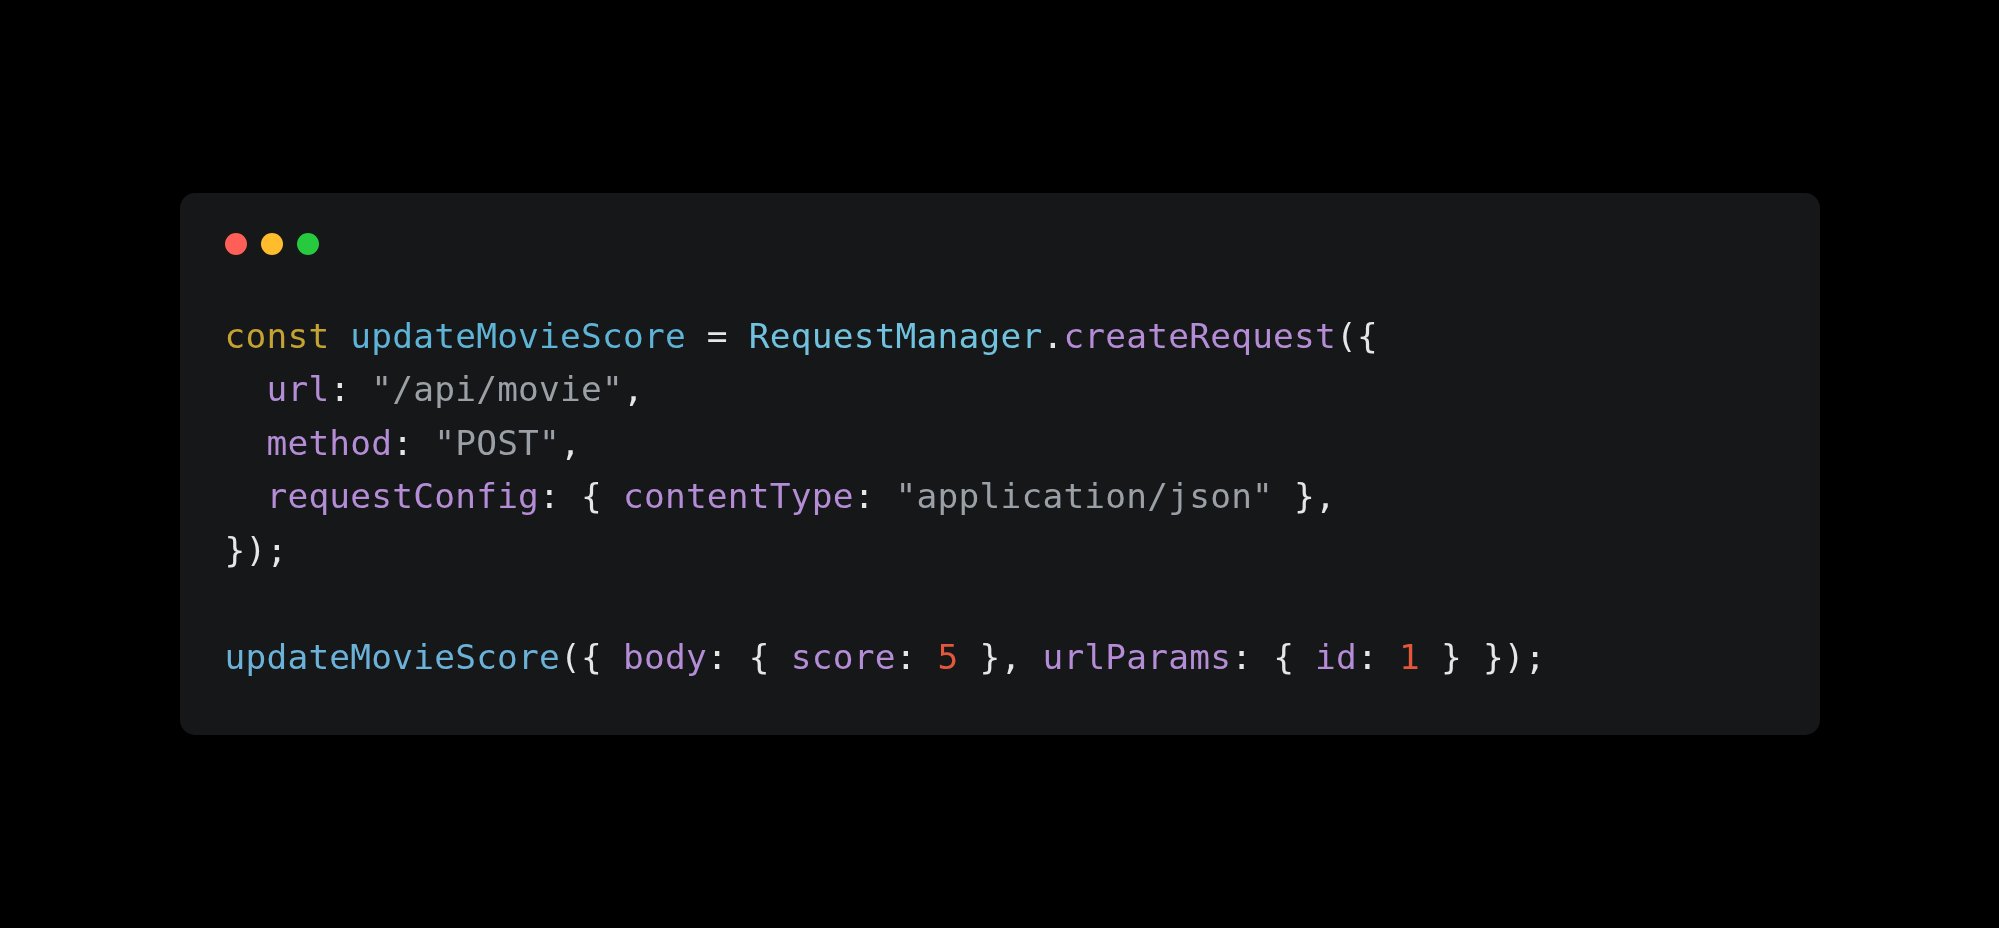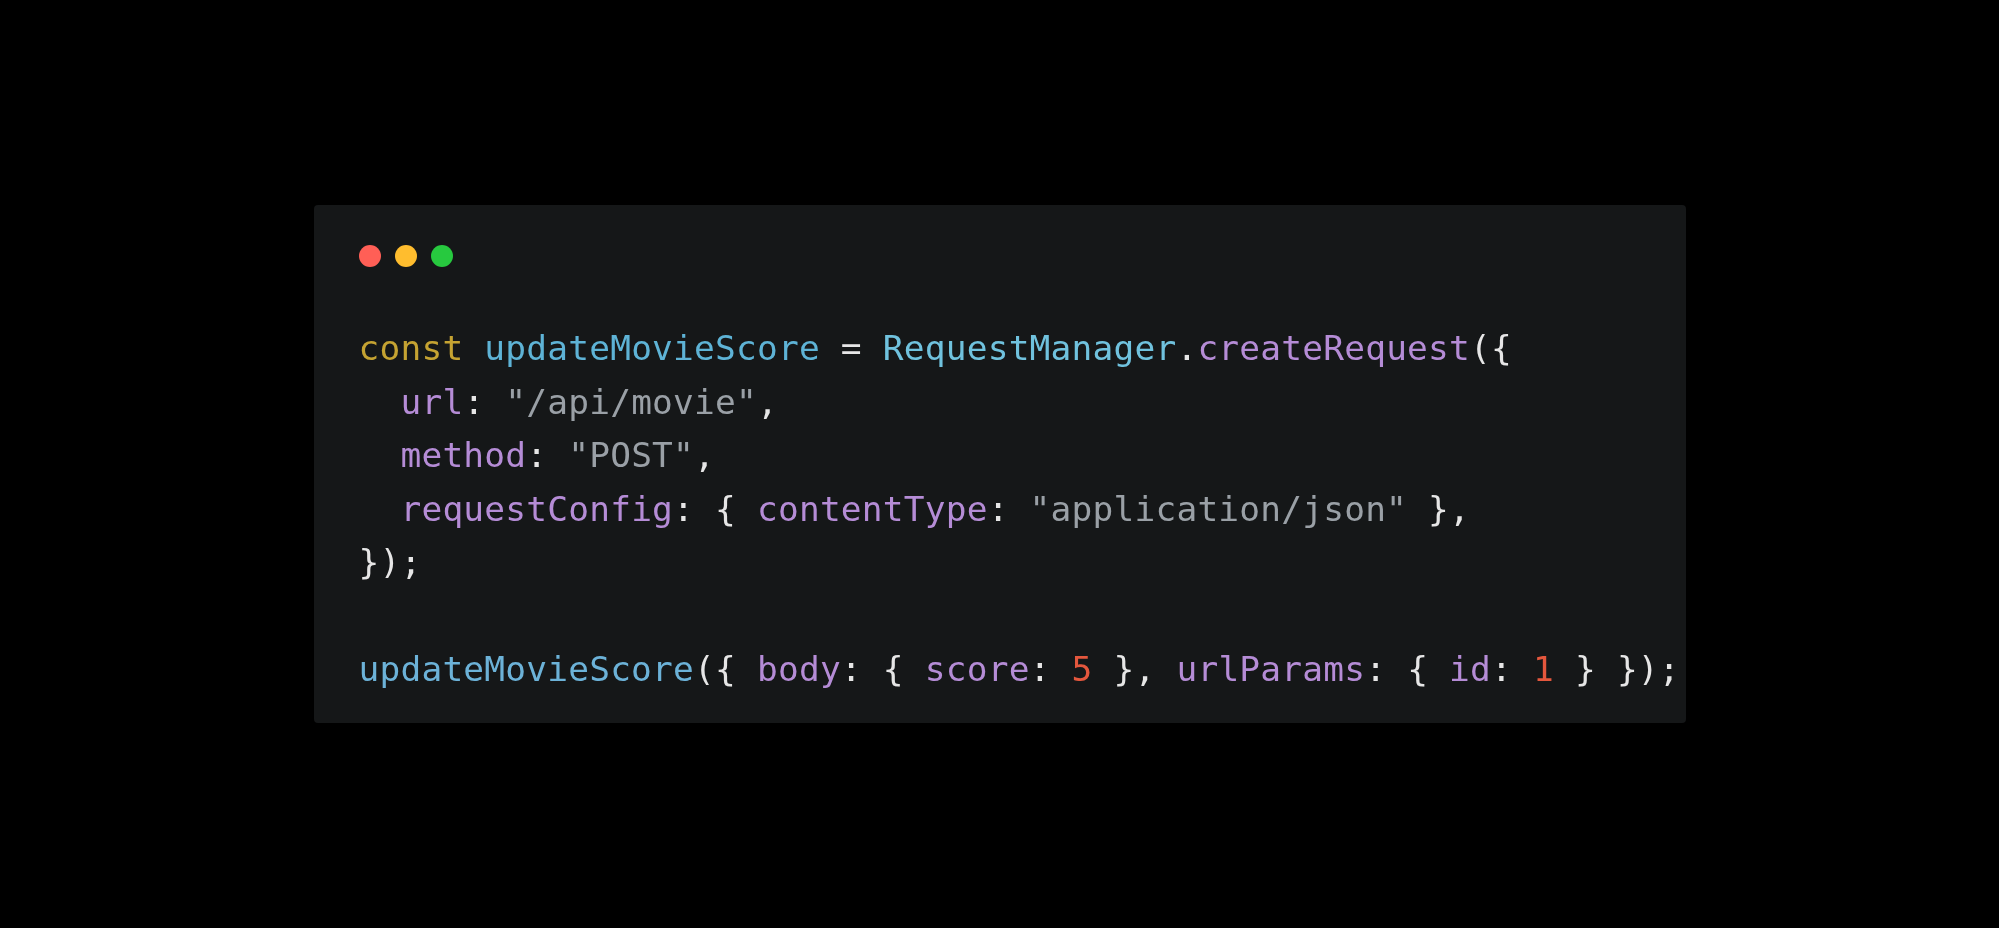--- a/index.html
+++ b/index.html
@@ -7,23 +7,23 @@
       background: #000;
       width: 1999px;
       height: 928px;
       display: flex;
       align-items: center;
       justify-content: center;
       font-family: ui-monospace, 'SF Mono', Menlo, Monaco, Consolas, monospace;
     }
     .window {
       background: #151718;
-      border-radius: 4px;
-      width: 1372px;
-      padding: 40px 45px 26px 45px;
+      border-radius: 15px;
+      width: 1640px;
+      padding: 40px 45px 51px 45px;
       box-shadow: 0 25px 60px rgba(0,0,0,0.6);
     }
     .traffic-lights {
       display: flex;
       gap: 14px;
       margin-bottom: 55px;
     }
     .dot {
       width: 22px;
       height: 22px;

